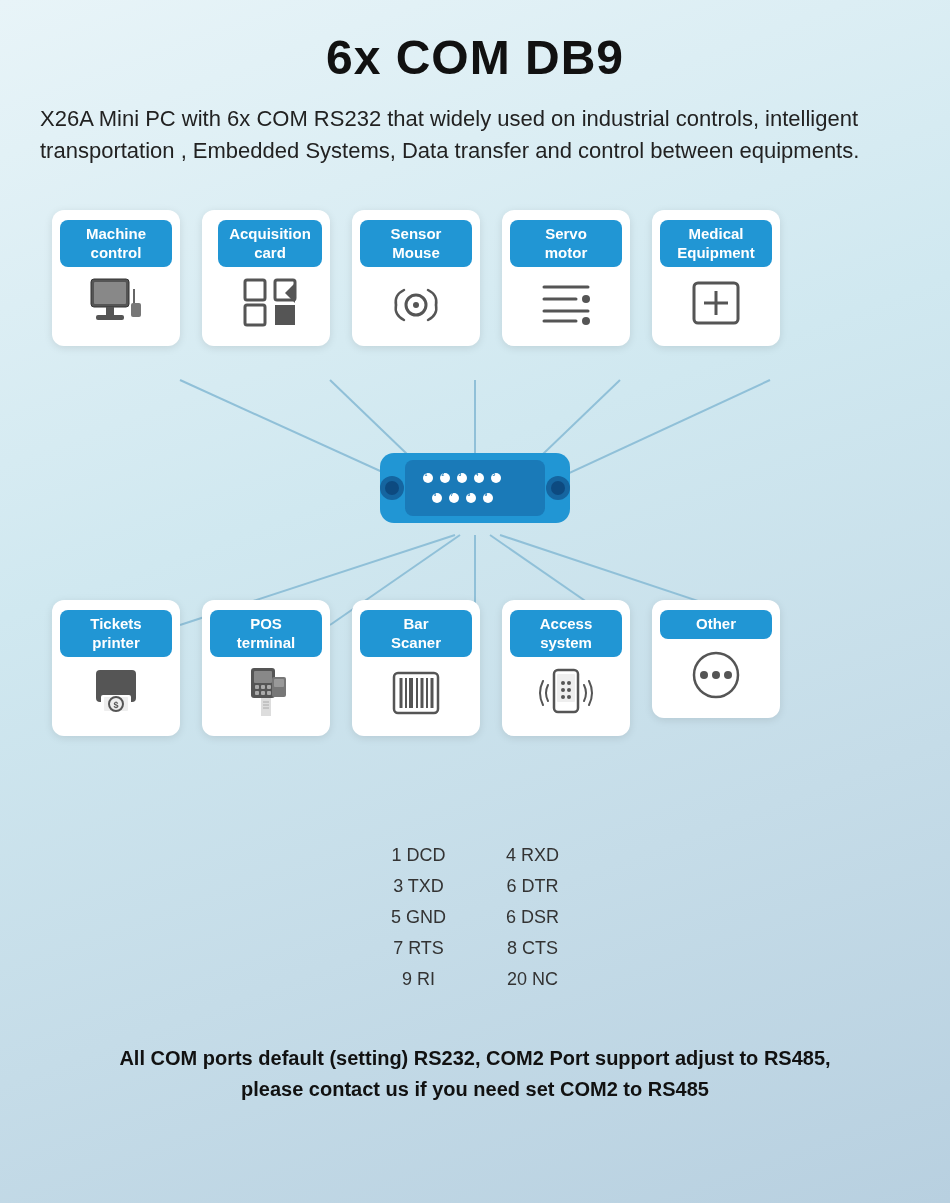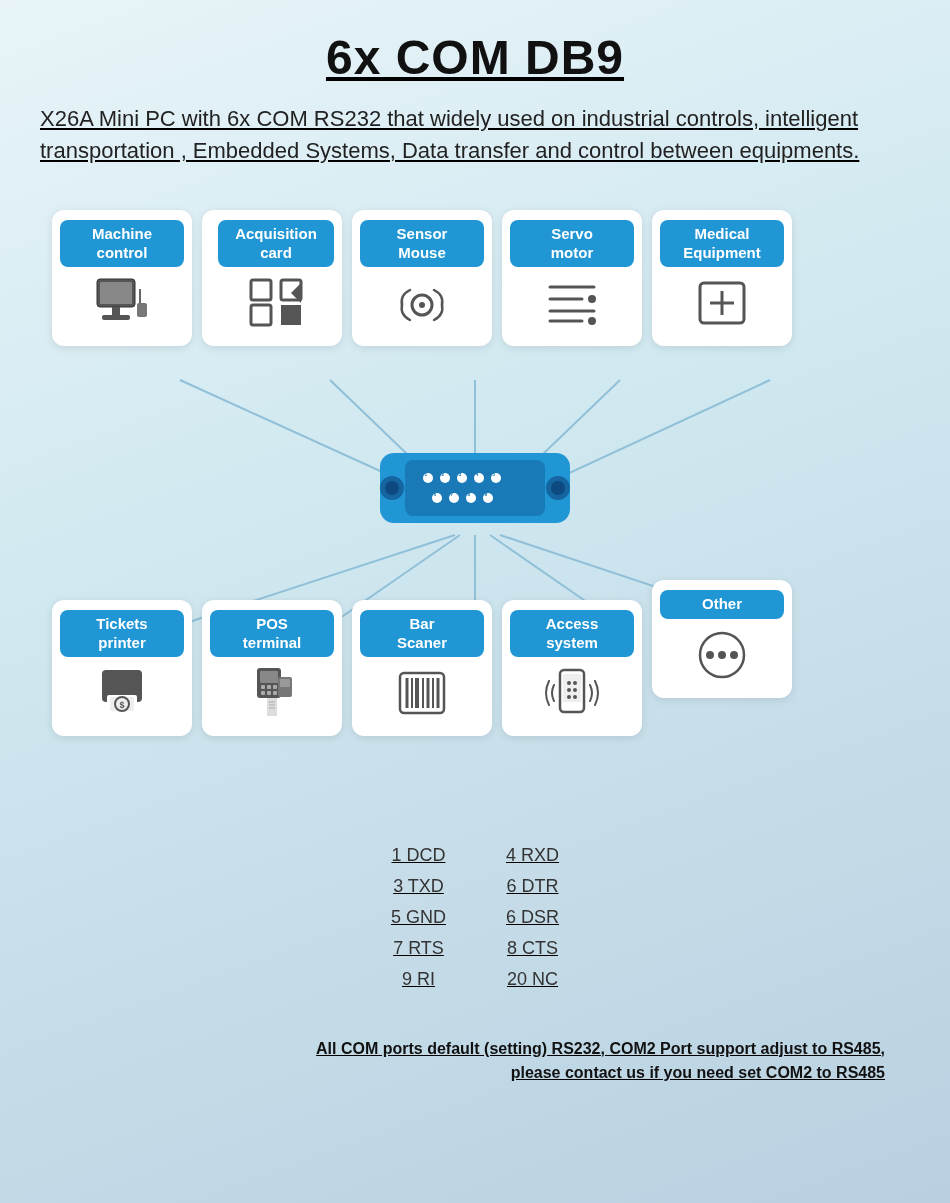--- a/index.html
+++ b/index.html
@@ -7,21 +7,20 @@
       width: 950px;
       min-height: 1203px;
       background: linear-gradient(160deg, #e8f4f8 0%, #d0e8f0 40%, #c5dce8 70%, #b8d0e0 100%);
       font-family: Arial, sans-serif;
       position: relative;
       overflow: hidden;
     }
     .page-container {
       width: 950px;
       padding: 30px 40px 30px 40px;
-      text-decoration: underline;
     }
     .title {
       text-align: center;
       font-size: 48px;
       font-weight: 900;
       color: #111;
       margin-bottom: 18px;
       letter-spacing: 1px;
     }
     .description {
@@ -41,21 +40,21 @@
     
     .card {
       position: absolute;
       background: white;
       border-radius: 12px;
       display: flex;
       flex-direction: column;
       align-items: center;
       justify-content: flex-start;
       padding: 10px 8px 10px 8px;
-      width: 140px;
+      width: 128px;
       box-shadow: 0 2px 8px rgba(0,0,0,0.10);
       z-index: 2;
     }
     .card-label {
       font-size: 15px;
       font-weight: 700;
       color: white;
       background: #2196d4;
       border-radius: 8px;
       text-align: center;
@@ -99,24 +98,24 @@
       flex-direction: column;
       gap: 10px;
     }
     .pinout-row {
       font-size: 18px;
       color: #333;
       text-align: center;
     }
     
     .footer-note {
-      font-size: 16px;
+      font-size: 20px;
       font-weight: 700;
       color: #111;
-      text-align: right;
+      text-align: center;
       line-height: 1.55;
       max-width: 820px;
       margin: 0 auto;
     }
   </style>
 </head>
 <body>
 
 <div class="page-container">
 
@@ -320,21 +319,21 @@
 
           <path d="M12,20 Q8,28 12,36" fill="none" stroke="#555" stroke-width="2" stroke-linecap="round"></path>
           <path d="M7,16 Q1,28 7,40" fill="none" stroke="#555" stroke-width="2" stroke-linecap="round"></path>
 
           <path d="M48,20 Q52,28 48,36" fill="none" stroke="#555" stroke-width="2" stroke-linecap="round"></path>
           <path d="M53,16 Q59,28 53,40" fill="none" stroke="#555" stroke-width="2" stroke-linecap="round"></path>
         </svg>
       </div>
     </div>
 
-    <div class="card" style="left:612px; top:385px;">
+    <div class="card" style="left:612px; top:405px;">
       <div class="card-label">Other</div>
       <div class="card-icon">
         <svg width="60" height="55" viewBox="0 0 60 55">
           <circle cx="30" cy="28" r="22" fill="none" stroke="#555" stroke-width="2.5"></circle>
           <circle cx="18" cy="28" r="4" fill="#555"></circle>
           <circle cx="30" cy="28" r="4" fill="#555"></circle>
           <circle cx="42" cy="28" r="4" fill="#555"></circle>
         </svg>
       </div>
     </div>

